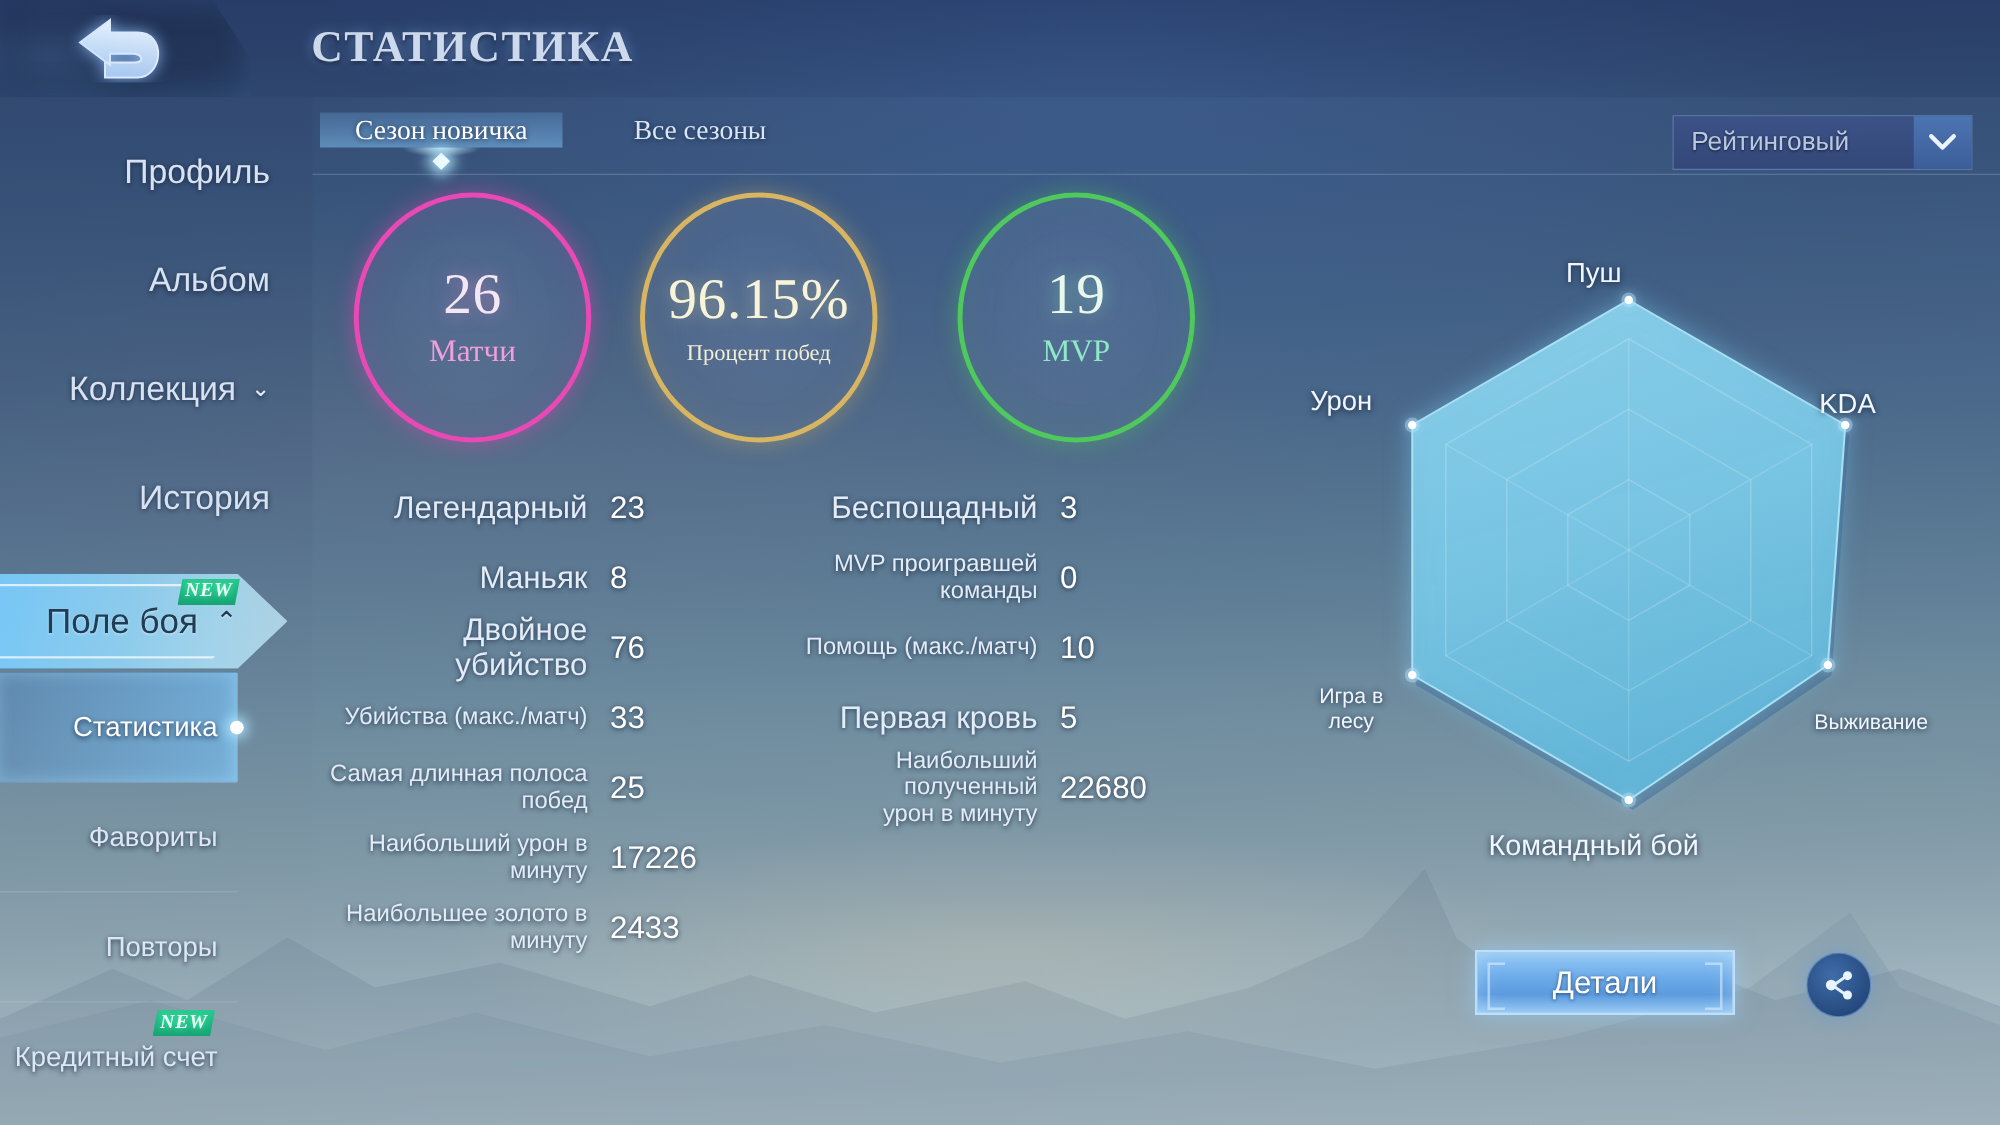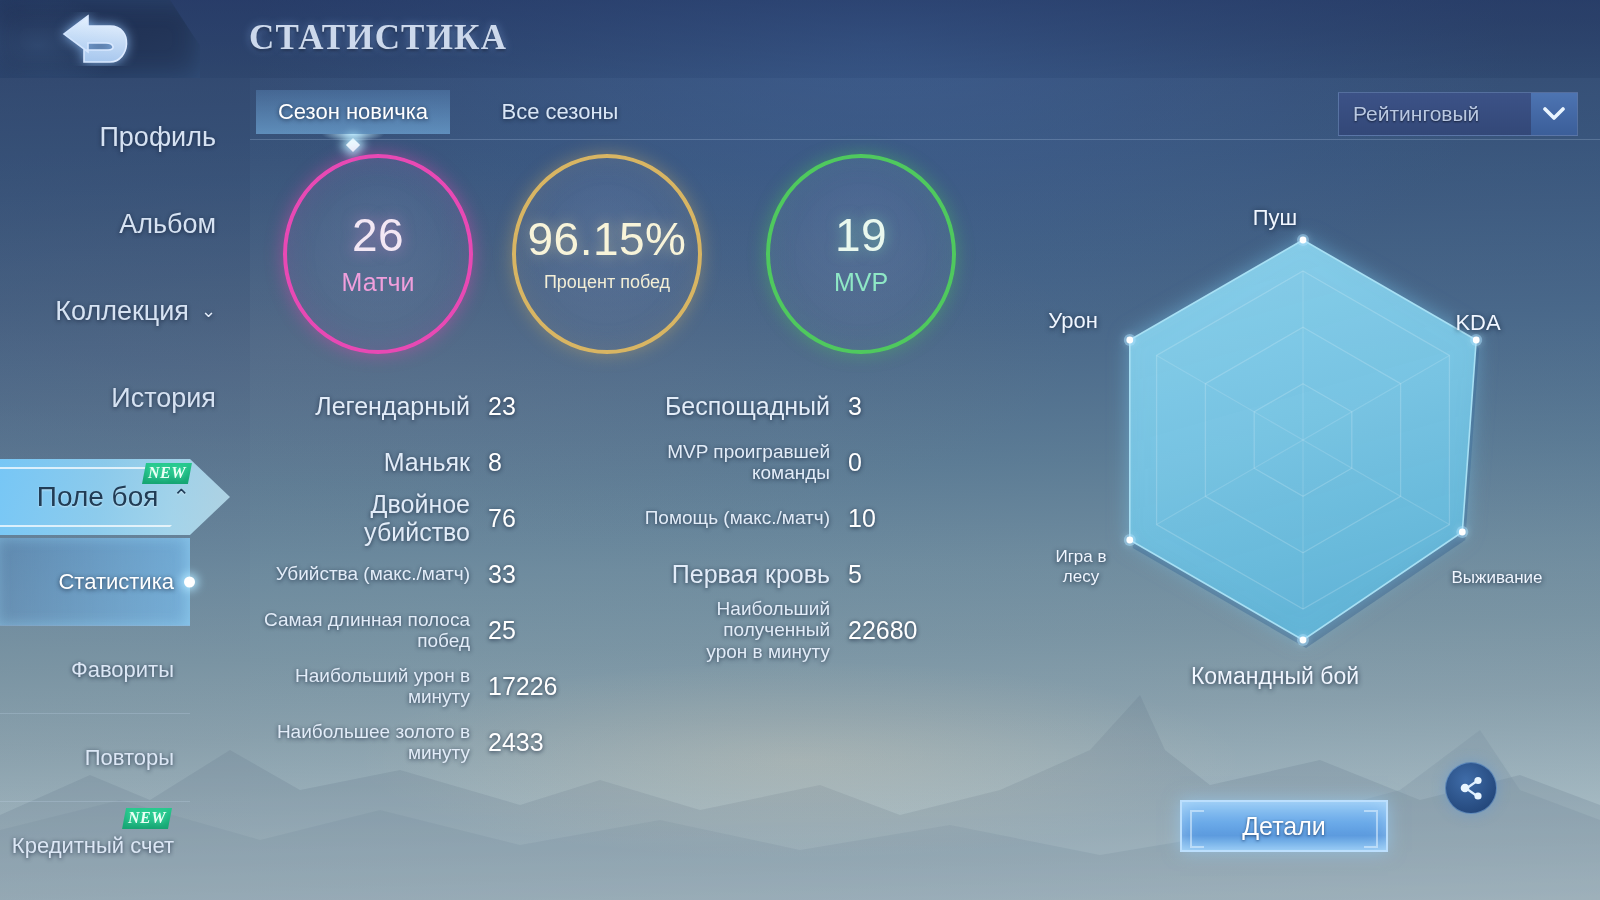--- a/index.html
+++ b/index.html
@@ -151,24 +151,25 @@
     position: absolute; left: 250px; top: 78px; width: 1350px; height: 822px;
     background: linear-gradient(180deg,
         rgba(58,82,124,.34) 0%, rgba(72,100,136,.28) 30%,
         rgba(110,136,158,.20) 60%, rgba(150,172,186,.12) 100%);
   }
   .tabs {
     position:absolute; left:0; top:0; width:100%; height:62px;
     border-bottom:1px solid rgba(200,225,250,.22);
   }
   .tab {
-    position:absolute; top:12px; height:44px;
+    position:absolute; top:12px; height:28px;
     display:flex; align-items:center; justify-content:center;
     font-size:22px; color:#d9e6f6; cursor:pointer;
     text-shadow:0 1px 4px rgba(18,30,54,.75);
+    font-family:Liberation Serif, serif;
   }
   .tab.active {
     color:#ffffff;
     background: linear-gradient(180deg, rgba(105,160,215,.30), rgba(130,195,245,.52));
   }
   .tab.active::after{
     content:""; position:absolute; left:-6px; right:-6px; bottom:-12px; height:12px;
     background:
       radial-gradient(42px 10px at 50% 0%, rgba(190,235,255,.95), rgba(190,235,255,0) 75%);
   }
@@ -196,20 +197,21 @@
     color:#e6f2ff; font-size:20px;
   }
 
   
   .circles { position:absolute; left:0; top:62px; width:700px; height:230px; }
   .circle {
     position:absolute; top:14px; width:190px; height:200px;
     border-radius:50%;
     display:flex; flex-direction:column; align-items:center; justify-content:center;
     background: radial-gradient(circle at 50% 40%, rgba(120,140,180,.30), rgba(80,105,145,.16));
+    font-family: Liberation Serif, serif;
   }
   .circle .big { font-size:46px; font-weight:400; line-height:1; letter-spacing:.5px; }
   .circle .cap { margin-top:10px; }
   .c1 { left:33px;  border:4px solid #e849b4; box-shadow:0 0 18px rgba(232,73,180,.45), inset 0 0 26px rgba(150,80,160,.25); }
   .c1 .big { color:#f3e7f4; text-shadow:0 0 14px rgba(245,140,215,.5); }
   .c1 .cap { color:#f09fdc; font-size:25px; }
   .c2 { left:262px; border:4px solid #d8b563; box-shadow:0 0 18px rgba(216,181,99,.40), inset 0 0 26px rgba(140,135,120,.22); }
   .c2 .big { color:#f8f4d9; text-shadow:0 0 14px rgba(245,225,150,.45); }
   .c2 .cap { color:#f3eed6; font-size:18px; }
   .c3 { left:516px; border:4px solid #4fc95e; box-shadow:0 0 18px rgba(79,201,94,.42), inset 0 0 26px rgba(80,150,130,.20); }
@@ -249,21 +251,20 @@
   
   .details-btn {
     position:absolute; left:930px; top:682px; width:208px; height:52px;
     background: linear-gradient(180deg, #8fc6f5 0%, #6aa9e8 45%, #5b9ade 70%, #88c2f2 100%);
     border:2px solid #bcdffd;
     display:flex; align-items:center; justify-content:center;
     font-size:25px; color:#ffffff;
     text-shadow:0 1px 3px rgba(25,55,95,.8);
     box-shadow:0 0 16px rgba(150,210,255,.55), inset 0 0 18px rgba(230,245,255,.35);
     cursor:pointer;
-    margin-top:40px;
   }
   .details-btn::before, .details-btn::after{
     content:""; position:absolute; top:8px; width:12px; height:34px;
     border:2px solid rgba(225,243,255,.55); border-right:none;
   }
   .details-btn::before { left:8px; }
   .details-btn::after { right:8px; transform:scaleX(-1); }
 
   .share-btn {
     position:absolute; left:1195px; top:684px; width:52px; height:52px;

